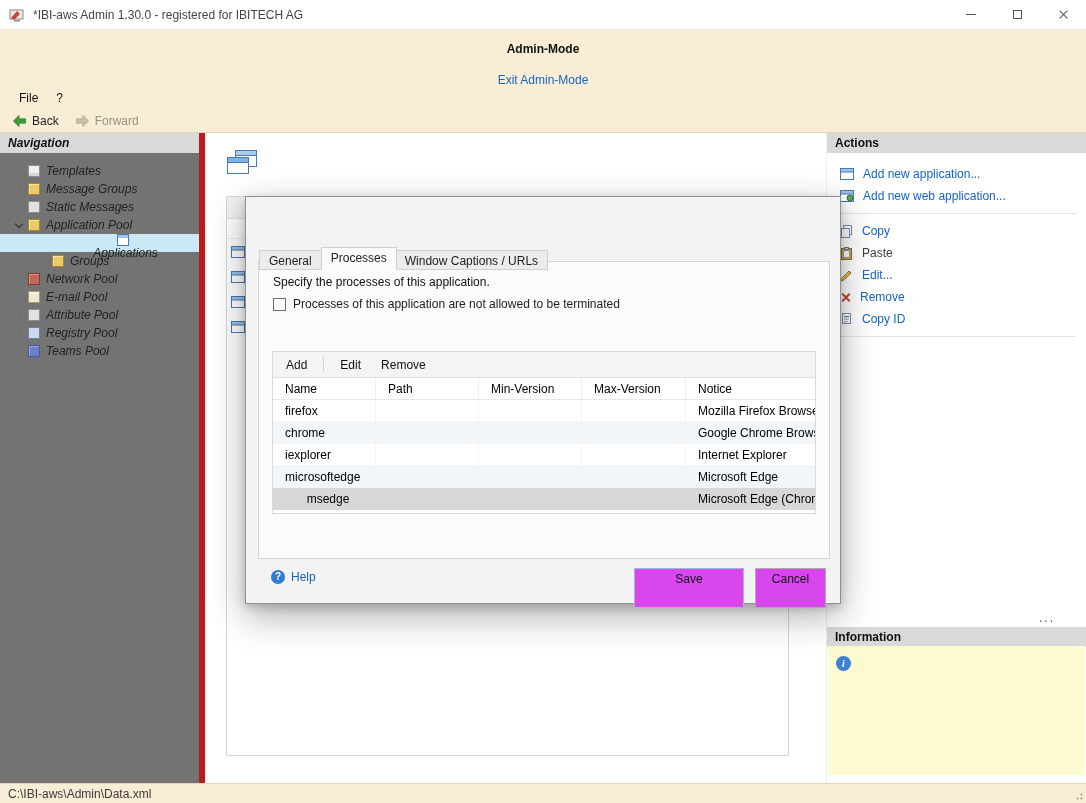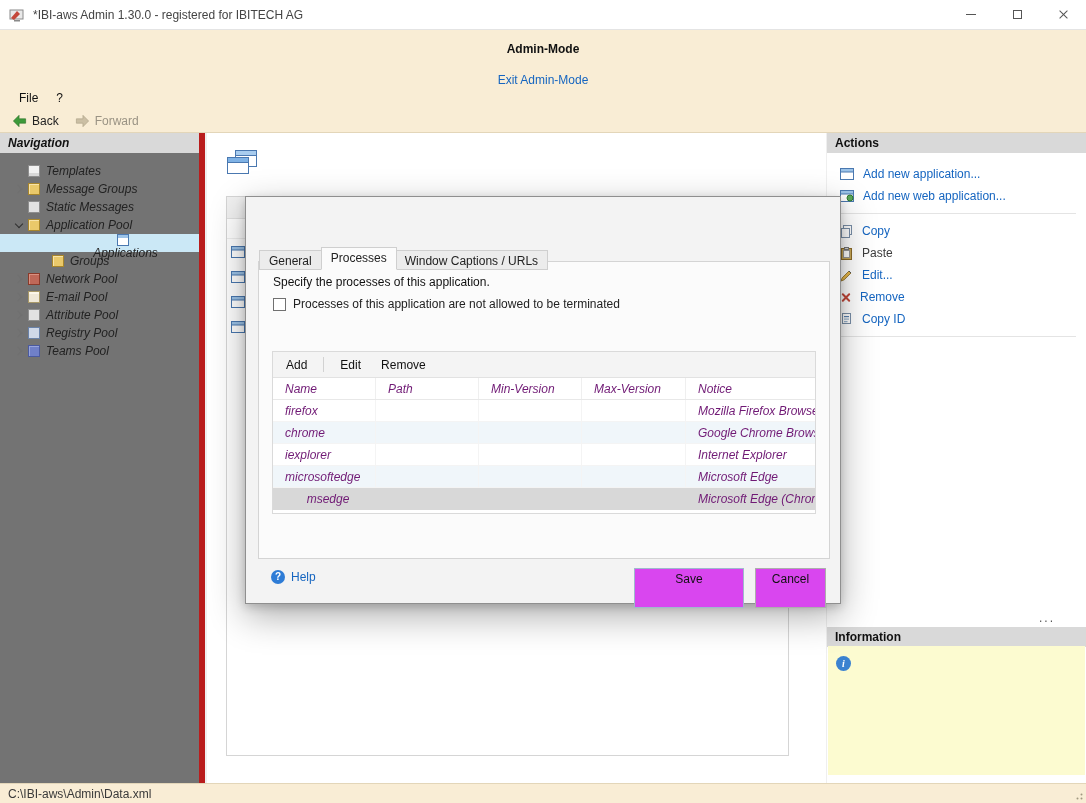--- a/index.html
+++ b/index.html
@@ -96,21 +96,21 @@
   .tab.active { height:23px; background:#FBFBFB; border:1px solid #CFCFCF; border-bottom:1px solid #FBFBFB; margin:0 -1px; position:relative; }
   .tabpage { position:absolute; left:12px; top:64px; width:572px; height:298px; background:#FBFBFB; border:1px solid #D4D4D4; }
   .desc { position:absolute; left:14px; top:13px; color:#111; }
   .chkrow { position:absolute; left:14px; top:35px; display:flex; align-items:center; gap:7px; }
   .checkbox { width:13px; height:13px; background:#fff; border:1px solid #707070; cursor:pointer; }
   .grid { position:absolute; left:13px; top:50px; width:544px; height:163px; border:1px solid #DADADA; background:#fff;margin-top:39px; }
   .grid-toolbar { height:26px; background:#F4F4F4; border-bottom:1px solid #E2E2E2; display:flex; align-items:center; padding-left:9px; gap:12px; }
   .gt-btn { color:#111; cursor:pointer; padding:2px 4px; }
   .vsep { width:1px; height:15px; background:#D2D2D2; }
   .grid-header { display:flex; height:22px; border-bottom:1px solid #E8E8E8; }
-  .gc { padding:4px 4px 0 12px; border-right:1px solid #EFEFEF; color:#701a75; overflow:hidden; white-space:nowrap;font-style:italic; }
+  .gc { padding:4px 4px 0 12px; border-right:1px solid #EFEFEF; color:#000000; overflow:hidden; white-space:nowrap; }
   .c0,.c1,.c2 { width:103px; } .c3 { width:104px; } .c4 { flex:1; border-right:none; }
   .grid-row { display:flex; height:22px; border-bottom:1px solid #F4F4F4; cursor:default; }
   .grid-row .gc { padding-top:4px; border-right:1px solid #F4F4F4; }
   .grid-row .gc.c4 { border-right:none; }
   .grid-row.tint { background:#F0F6FA; }
   .grid-row.selected { background:#D8D8D8; border-bottom-color:#D8D8D8; }
   .grid-row.selected .gc { border-right-color:#D8D8D8;text-align:center; }
   .dlg-footer { position:absolute; left:0; right:0; bottom:11px; height:24px; }
   .help { position:absolute; left:25px; top:2px; display:flex; align-items:center; gap:6px; cursor:pointer; }
   .help-icon { width:14px; height:14px; border-radius:50%; background:#2E7CD6; color:#fff; font-size:10px; font-weight:bold;

